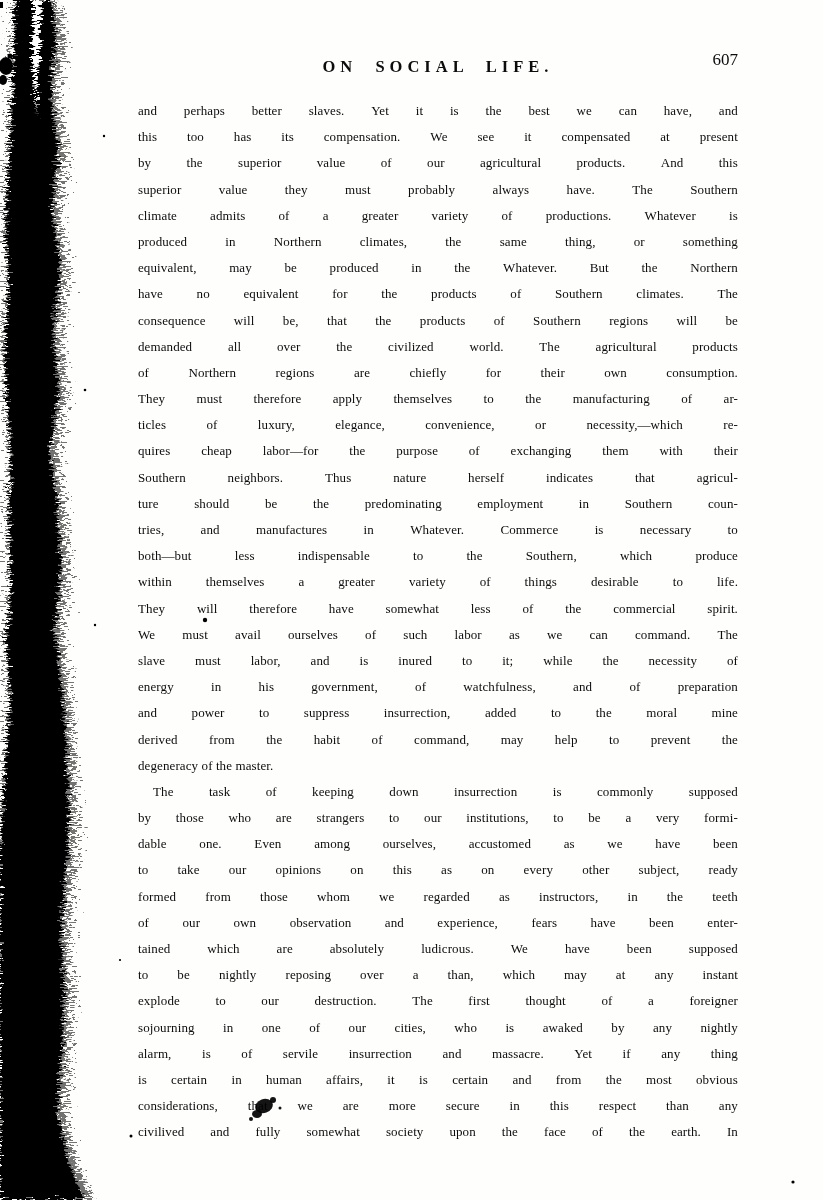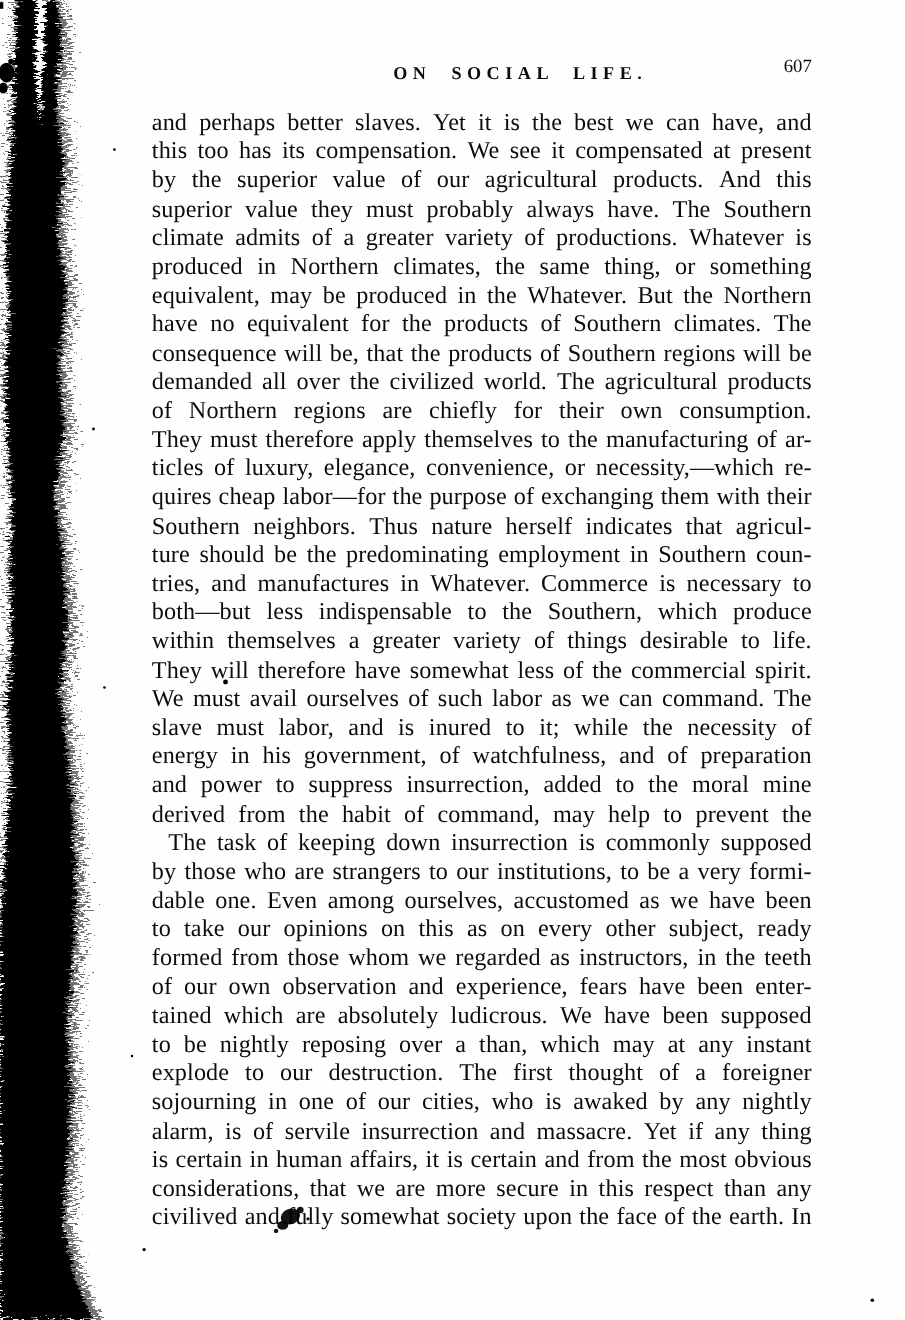--- a/index.html
+++ b/index.html
@@ -6,31 +6,31 @@
   body{
     width:823px;height:1200px;position:relative;overflow:hidden;
     background:#ffffff;
     font-family:"Liberation Serif","DejaVu Serif",serif;
   }
   .page{position:absolute;inset:0;background:#fefefd;}
   .header{position:absolute;top:52px;left:138px;width:600px;height:28px;}
   .running-head{
     position:absolute;left:50%;top:5px;transform:translateX(-50%);
     font-size:16.5px;font-weight:bold;letter-spacing:5px;word-spacing:9px;
-    color:#0c0c0c;white-space:nowrap;margin-left:35px;
+    color:#0c0c0c;white-space:nowrap;
   }
   .page-number{
     position:absolute;right:0;top:-2px;font-size:17px;color:#0c0c0c;
   }
   .text-block{
     position:absolute;left:138px;top:98px;width:600px;
     color:#0c0c0c;
   }
   .line{
-    height:26.2px;line-height:26.2px;font-size:22px;
+    height:26.2px;line-height:26.2px;font-size:13px;
     letter-spacing:0.1px;white-space:nowrap;
   }
   .line.just{display:flex;justify-content:space-between;}
   .line.just span{flex:0 0 auto;}
   .line.indent{padding-left:15px;}
   svg.artifacts{position:absolute;left:0;top:0;z-index:3;pointer-events:none;}
 </style>
 </head>
 <body>
 
@@ -332,20 +332,21 @@
         <span>the</span>
         <span>habit</span>
         <span>of</span>
         <span>command,</span>
         <span>may</span>
         <span>help</span>
         <span>to</span>
         <span>prevent</span>
         <span>the</span>
       </div>
+      <div class="line">degeneracy of the master.</div>
       <div class="line indent just">
         <span>The</span>
         <span>task</span>
         <span>of</span>
         <span>keeping</span>
         <span>down</span>
         <span>insurrection</span>
         <span>is</span>
         <span>commonly</span>
         <span>supposed</span>

